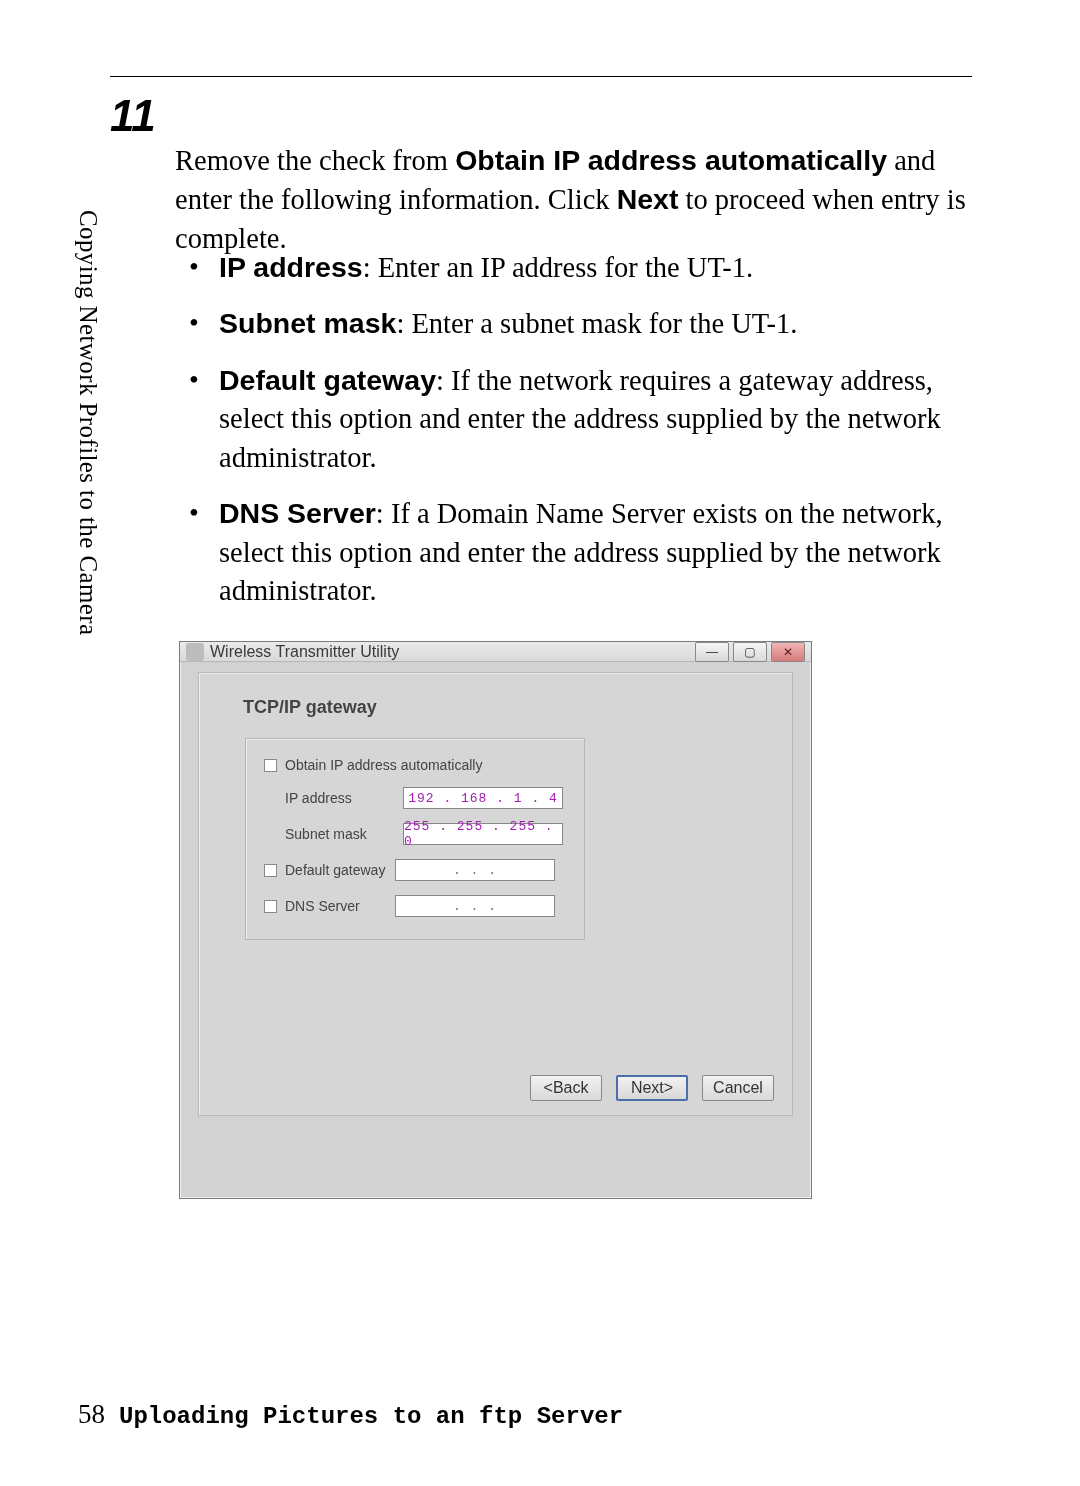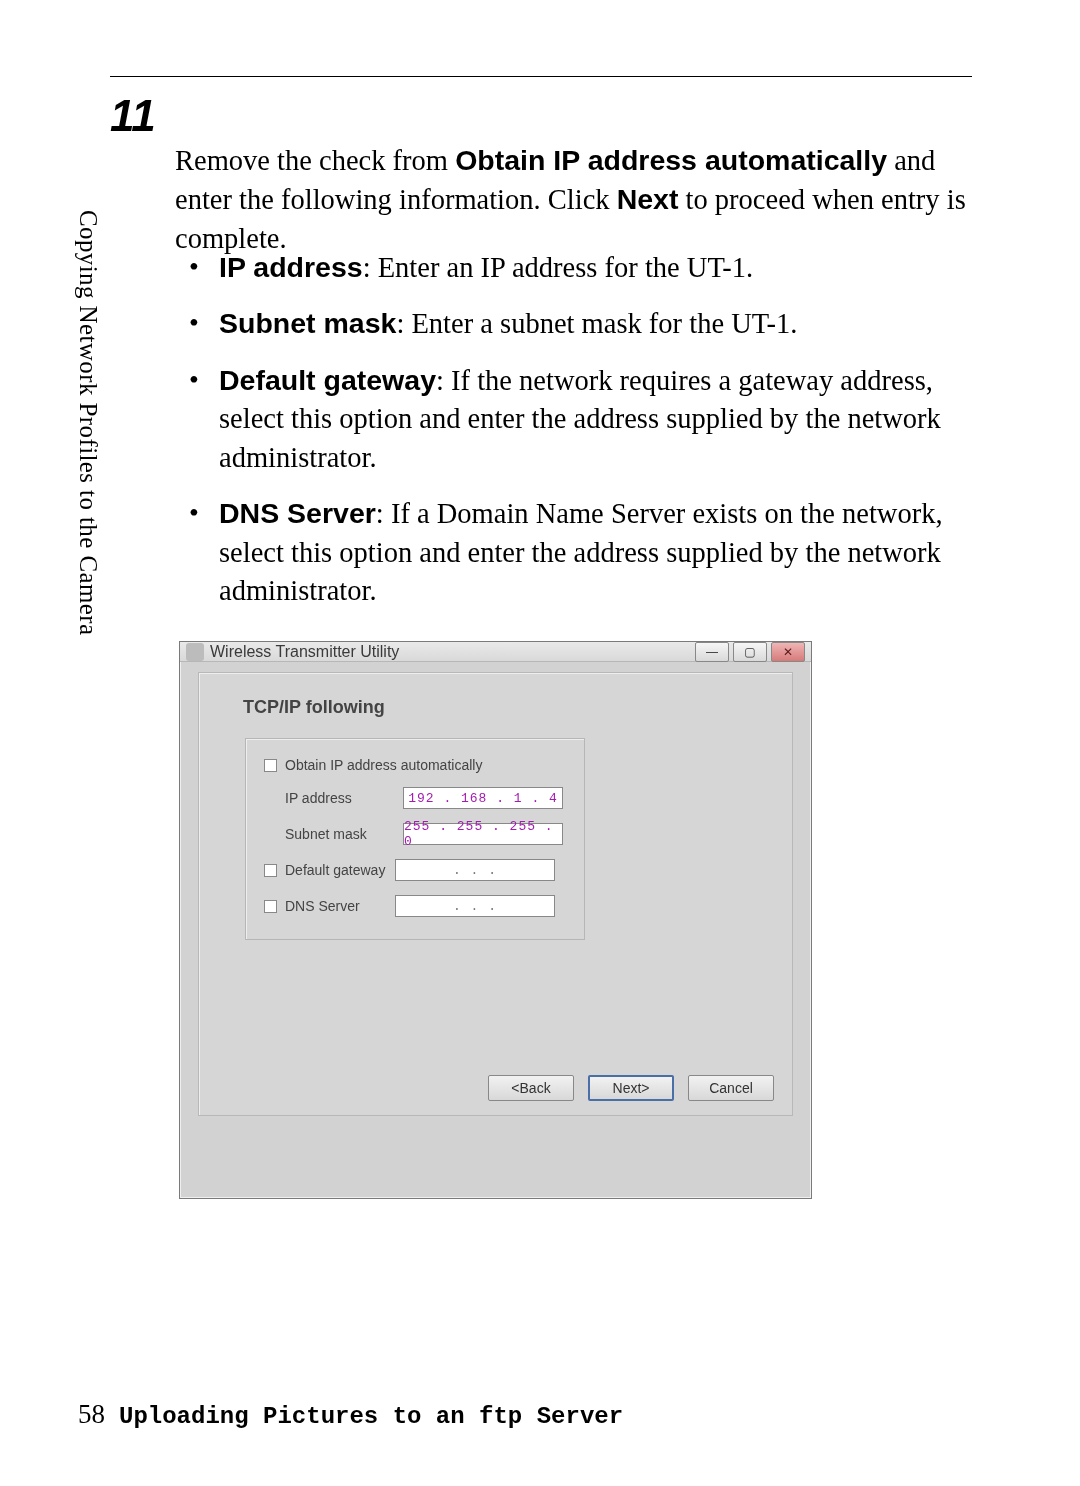--- a/index.html
+++ b/index.html
@@ -28,21 +28,21 @@
   .dlg-panel { background: #d6d6d6; border: 1px solid #b8b8b8; width: 595px; height: 444px; margin: 0 auto; padding: 24px 24px 12px 24px; position: relative; box-shadow: inset 1px 1px 0 #eee; }
   .dlg-section { font-size: 18px; font-weight: bold; color: #444; margin-bottom: 20px; margin-left: 20px; }
   .dlg-fields { border: 1px solid #b6b6b6; background: #d6d6d6; padding: 18px 18px 22px 18px; width: 340px; margin-left: 22px; box-shadow: inset 1px 1px 0 #eee; }
   .dlg-row { display: flex; align-items: center; margin-bottom: 14px; font-size: 14px; color: #444; }
   .dlg-row:last-child { margin-bottom: 0; }
   .chk { width: 13px; height: 13px; border: 1px solid #888; background: #fff; margin-right: 8px; display:inline-block; flex: 0 0 auto; }
   .lbl { flex: 0 0 118px; }
   .ip-box { width: 160px; height: 22px; border: 1px solid #888; background: #fff; font-size: 13px; display:flex; align-items:center; justify-content:center; color:#a21caf; letter-spacing: 1px; font-family: 'Courier New', monospace; }
   .ip-box.empty { color:#777; }
   .dlg-buttons { position: absolute; bottom: 14px; right: 18px; display: flex; gap: 14px; }
-  .dlg-btn { width: 86px; height: 26px; font-size: 14px; border: 1px solid #888; background: linear-gradient(#f2f2f2,#d8d8d8); display:flex; align-items:center; justify-content:center; color:#333; border-radius: 2px; }
+  .dlg-btn { width: 72px; height: 26px; font-size: 16px; border: 1px solid #888; background: linear-gradient(#f2f2f2,#d8d8d8); display:flex; align-items:center; justify-content:center; color:#333; border-radius: 2px; }
   .dlg-btn.next { border: 2px solid #4a6ea8; }
 
   .footer { position: absolute; left: 78px; bottom: 56px; font-size: 24px; }
   .footer .pg { font-size: 27px; margin-right: 8px; }
   .footer .ftitle { font-weight: bold; font-family: Liberation Mono, monospace; }
 </style>
 </head>
 <body>
 
 <div class="page">
@@ -68,21 +68,21 @@
       <span class="dlg-app-icon"></span>
       <span class="dlg-title">Wireless Transmitter Utility</span>
       <div class="win-controls">
         <div class="win-btn">—</div>
         <div class="win-btn">▢</div>
         <div class="win-btn win-close">✕</div>
       </div>
     </div>
     <div class="dlg-inner">
       <div class="dlg-panel">
-        <div class="dlg-section">TCP/IP following</div>
+        <div class="dlg-section">TCP/IP gateway</div>
         <div class="dlg-fields">
           <div class="dlg-row">
             <span class="chk"></span>
             <span>Obtain IP address automatically</span>
           </div>
           <div class="dlg-row">
             <span style="width:21px; flex:0 0 21px;"></span>
             <span class="lbl">IP address</span>
             <span class="ip-box">192 . 168 .  1  .  4</span>
           </div>

